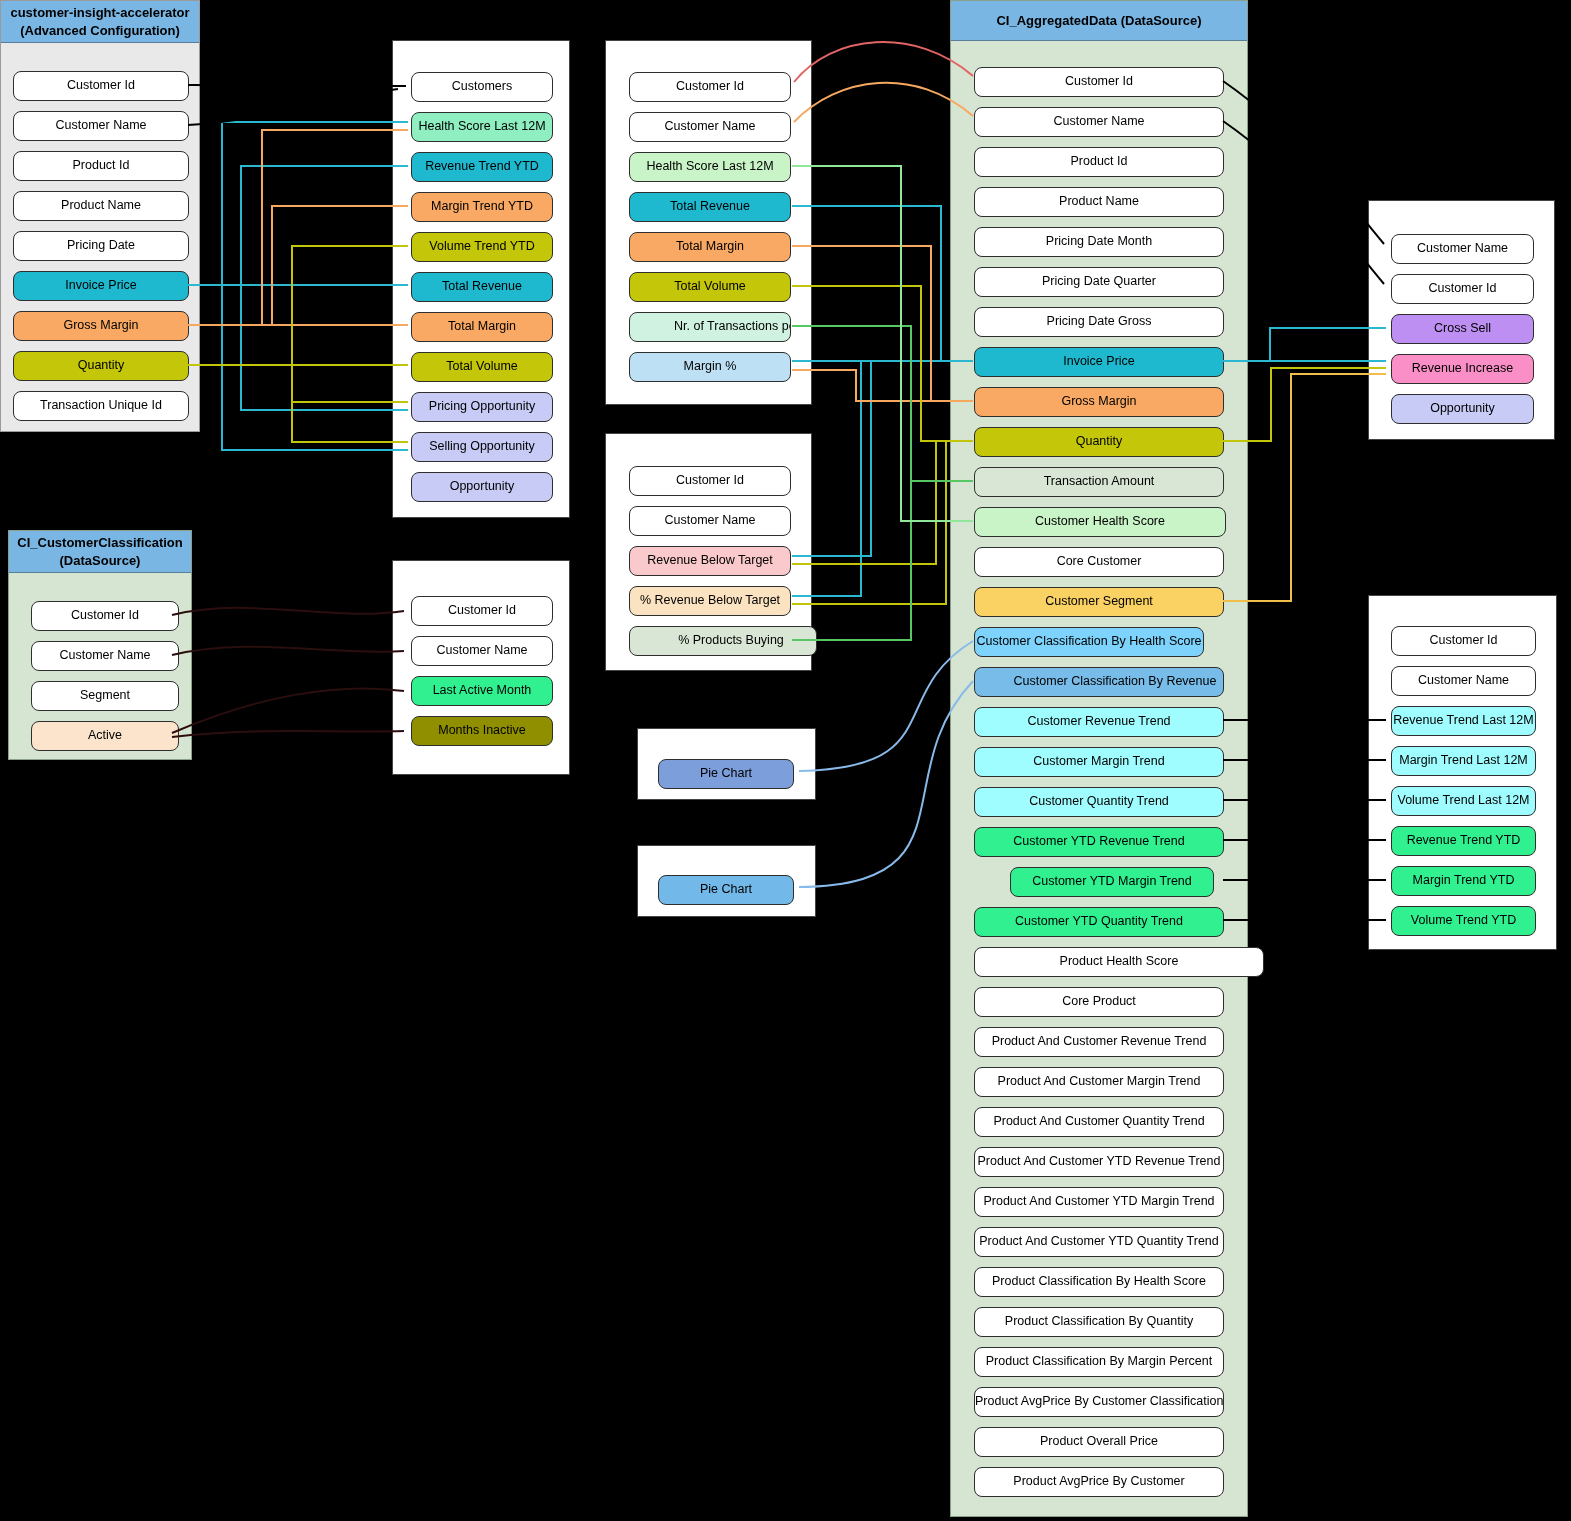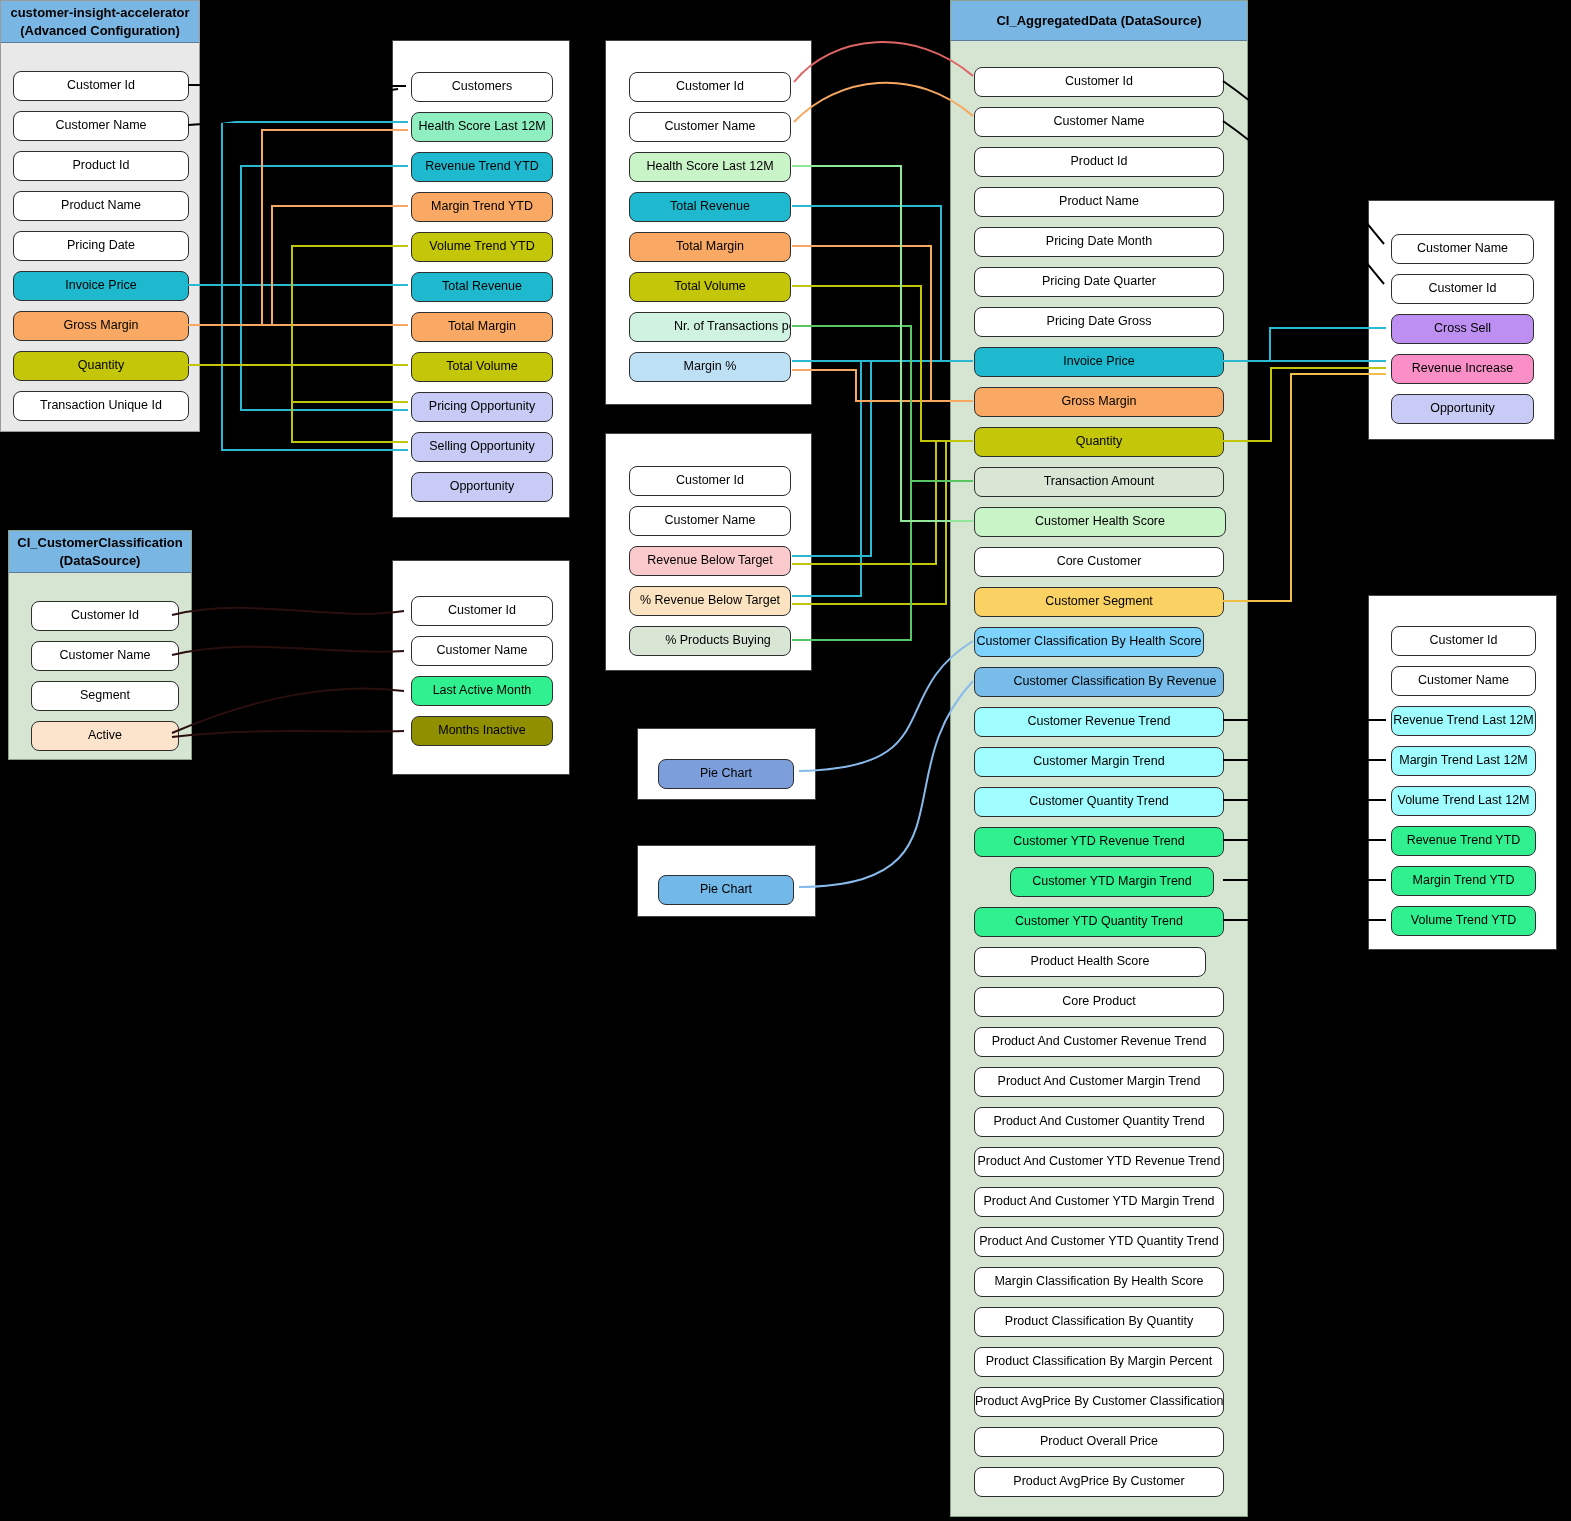--- a/index.html
+++ b/index.html
@@ -76,21 +76,21 @@
         <div class="field" style="left: 23px; top: 191px; width: 162px; background: rgb(249, 169, 99);">Total Margin</div>
         <div class="field" style="left: 23px; top: 231px; width: 162px; background: rgb(195, 198, 9);">Total Volume</div>
         <div class="field" style="left: 23px; top: 271px; width: 162px; background: rgb(207, 243, 224); padding-left: 44px;">Nr. of Transactions per Day</div>
         <div class="field" style="left: 23px; top: 311px; width: 162px; background: rgb(190, 224, 245);">Margin %</div>
       </div>
       <div class="panel" style="left: 605px; top: 433px; width: 207px; height: 238px; background: rgb(255, 255, 255); border: 1px solid rgb(68, 68, 68);">
         <div class="field" style="left: 23px; top: 32px; width: 162px; background: rgb(255, 255, 255);">Customer Id</div>
         <div class="field" style="left: 23px; top: 72px; width: 162px; background: rgb(255, 255, 255);">Customer Name</div>
         <div class="field" style="left: 23px; top: 112px; width: 162px; background: rgb(249, 201, 203);">Revenue Below Target</div>
         <div class="field" style="left: 23px; top: 152px; width: 162px; background: rgb(251, 227, 193);">% Revenue Below Target</div>
-        <div class="field" style="left: 23px; top: 192px; width: 162px; background: rgb(217, 230, 213); padding-left: 16px;">% Products Buying</div>
+        <div class="field" style="left: 23px; top: 192px; width: 188px; background: rgb(217, 230, 213); padding-left: 16px;">% Products Buying</div>
       </div>
       <div class="panel" style="left: 637px; top: 728px; width: 179px; height: 72px; background: rgb(255, 255, 255); border: 1px solid rgb(68, 68, 68);">
         <div class="field" style="left: 20px; top: 30px; width: 136px; background: rgb(124, 159, 219);">Pie Chart</div>
       </div>
       <div class="panel" style="left: 637px; top: 845px; width: 179px; height: 72px; background: rgb(255, 255, 255); border: 1px solid rgb(68, 68, 68);">
         <div class="field" style="left: 20px; top: 29px; width: 136px; background: rgb(114, 184, 232);">Pie Chart</div>
       </div>
       <div class="panel" style="left: 950px; top: 0px; width: 298px; height: 1517px; background: rgb(214, 229, 209); border: 1px solid rgb(138, 160, 138);">
         <div class="panel-header" style="height: 40px; background: rgb(121, 182, 227);">CI_AggregatedData (DataSource)</div>
         <div class="field" style="left: 23px; top: 66px; width: 250px; background: rgb(255, 255, 255);">Customer Id</div>
@@ -108,29 +108,29 @@
         <div class="field" style="left: 23px; top: 546px; width: 250px; background: rgb(255, 255, 255);">Core Customer</div>
         <div class="field" style="left: 23px; top: 586px; width: 250px; background: rgb(250, 209, 99);">Customer Segment</div>
         <div class="field" style="left: 23px; top: 626px; width: 230px; background: #7dd3fc;">Customer Classification By Health Score</div>
         <div class="field" style="left: 23px; top: 666px; width: 250px; background: rgb(120, 188, 233); padding-left: 32px;">Customer Classification By Revenue</div>
         <div class="field" style="left: 23px; top: 706px; width: 250px; background: rgb(160, 253, 255);">Customer Revenue Trend</div>
         <div class="field" style="left: 23px; top: 746px; width: 250px; background: rgb(160, 253, 255);">Customer Margin Trend</div>
         <div class="field" style="left: 23px; top: 786px; width: 250px; background: rgb(160, 253, 255);">Customer Quantity Trend</div>
         <div class="field" style="left: 23px; top: 826px; width: 250px; background: rgb(48, 240, 143);">Customer YTD Revenue Trend</div>
         <div class="field" style="left: 23px; top: 866px; width: 204px; background: rgb(48, 240, 143); margin-left: 36px;">Customer YTD Margin Trend</div>
         <div class="field" style="left: 23px; top: 906px; width: 250px; background: rgb(48, 240, 143);">Customer YTD Quantity Trend</div>
-        <div class="field" style="left: 23px; top: 946px; width: 232px; background: rgb(255, 255, 255);">Product Health Score</div>
+        <div class="field" style="left: 23px; top: 946px; width: 290px; background: rgb(255, 255, 255);">Product Health Score</div>
         <div class="field" style="left: 23px; top: 986px; width: 250px; background: rgb(255, 255, 255);">Core Product</div>
         <div class="field" style="left: 23px; top: 1026px; width: 250px; background: rgb(255, 255, 255);">Product And Customer Revenue Trend</div>
         <div class="field" style="left: 23px; top: 1066px; width: 250px; background: rgb(255, 255, 255);">Product And Customer Margin Trend</div>
         <div class="field" style="left: 23px; top: 1106px; width: 250px; background: rgb(255, 255, 255);">Product And Customer Quantity Trend</div>
         <div class="field" style="left: 23px; top: 1146px; width: 250px; background: rgb(255, 255, 255);">Product And Customer YTD Revenue Trend</div>
         <div class="field" style="left: 23px; top: 1186px; width: 250px; background: rgb(255, 255, 255);">Product And Customer YTD Margin Trend</div>
         <div class="field" style="left: 23px; top: 1226px; width: 250px; background: rgb(255, 255, 255);">Product And Customer YTD Quantity Trend</div>
-        <div class="field" style="left: 23px; top: 1266px; width: 250px; background: rgb(255, 255, 255);">Margin Classification By Health Score</div>
+        <div class="field" style="left: 23px; top: 1266px; width: 250px; background: rgb(255, 255, 255);">Product Classification By Health Score</div>
         <div class="field" style="left: 23px; top: 1306px; width: 250px; background: rgb(255, 255, 255);">Product Classification By Quantity</div>
         <div class="field" style="left: 23px; top: 1346px; width: 250px; background: rgb(255, 255, 255);">Product Classification By Margin Percent</div>
         <div class="field" style="left: 23px; top: 1386px; width: 250px; background: rgb(255, 255, 255);">Product AvgPrice By Customer Classification</div>
         <div class="field" style="left: 23px; top: 1426px; width: 250px; background: rgb(255, 255, 255);">Product Overall Price</div>
         <div class="field" style="left: 23px; top: 1466px; width: 250px; background: rgb(255, 255, 255);">Product AvgPrice By Customer</div>
       </div>
       <div class="panel" style="left: 1368px; top: 200px; width: 187px; height: 240px; background: rgb(255, 255, 255); border: 1px solid rgb(68, 68, 68);">
         <div class="field" style="left: 22px; top: 33px; width: 143px; background: rgb(255, 255, 255);">Customer Name</div>
         <div class="field" style="left: 22px; top: 73px; width: 143px; background: rgb(255, 255, 255);">Customer Id</div>
         <div class="field" style="left: 22px; top: 113px; width: 143px; background: rgb(190, 143, 242);">Cross Sell</div>

